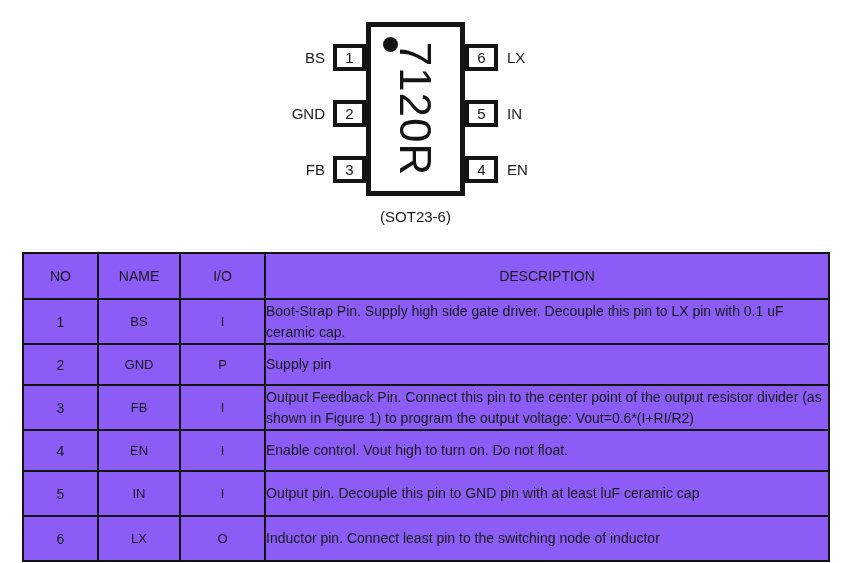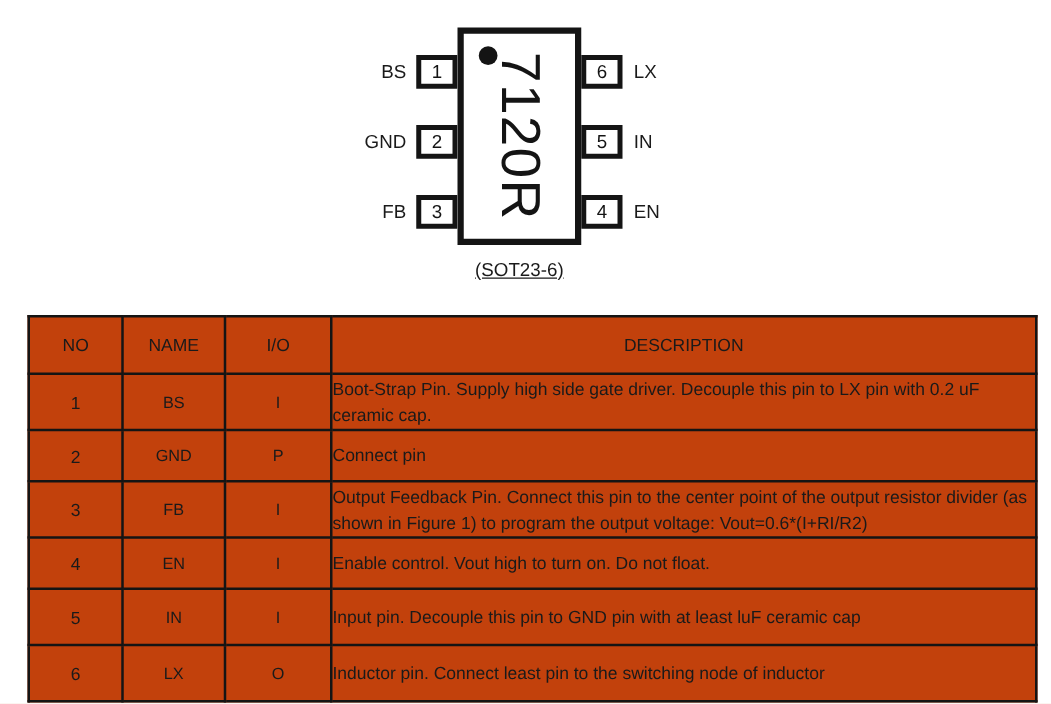--- a/index.html
+++ b/index.html
@@ -109,32 +109,31 @@
 
   .package-caption {
     position: absolute;
     left: 366px;
     top: 208px;
     width: 99px;
     text-align: center;
     font-size: 15px;
     color: #1a1a1a;
     white-space: nowrap;
-    text-decoration: underline;
   }
 
   
   #pin-table {
     position: absolute;
     left: 22px;
     top: 252px;
     width: 806px;
     border-collapse: collapse;
     table-layout: fixed;
-    background: #c2410c;
+    background: #8b5cf6;
   }
   #pin-table td, #pin-table th {
     border: 2px solid #141414;
     color: #1a1a1a;
     font-weight: normal;
     padding: 0;
   }
   #pin-table th {
     height: 44px;
     font-size: 14px;
@@ -210,45 +209,45 @@
       <th>NAME</th>
       <th>I/O</th>
       <th>DESCRIPTION</th>
     </tr>
   </thead>
   <tbody>
     <tr class="row-h2">
       <td class="c-no">1</td>
       <td class="c-name">BS</td>
       <td class="c-io">I</td>
-      <td class="c-desc">Boot-Strap Pin. Supply high side gate driver. Decouple this pin to LX pin with 0.2 uF ceramic cap.</td>
+      <td class="c-desc">Boot-Strap Pin. Supply high side gate driver. Decouple this pin to LX pin with 0.1 uF ceramic cap.</td>
     </tr>
     <tr class="row-h1">
       <td class="c-no">2</td>
       <td class="c-name">GND</td>
       <td class="c-io">P</td>
-      <td class="c-desc">Connect pin</td>
+      <td class="c-desc">Supply pin</td>
     </tr>
     <tr class="row-h2">
       <td class="c-no">3</td>
       <td class="c-name">FB</td>
       <td class="c-io">I</td>
       <td class="c-desc">Output Feedback Pin. Connect this pin to the center point of the output resistor divider (as shown in Figure 1) to program the output voltage: Vout=0.6*(I+RI/R2)</td>
     </tr>
     <tr class="row-h1">
       <td class="c-no">4</td>
       <td class="c-name">EN</td>
       <td class="c-io">I</td>
       <td class="c-desc">Enable control. Vout high to turn on. Do not float.</td>
     </tr>
     <tr class="row-h2">
       <td class="c-no">5</td>
       <td class="c-name">IN</td>
       <td class="c-io">I</td>
-      <td class="c-desc">Input pin. Decouple this pin to GND pin with at least luF ceramic cap</td>
+      <td class="c-desc">Output pin. Decouple this pin to GND pin with at least luF ceramic cap</td>
     </tr>
     <tr class="row-h2">
       <td class="c-no">6</td>
       <td class="c-name">LX</td>
       <td class="c-io">O</td>
       <td class="c-desc">Inductor pin. Connect least pin to the switching node of inductor</td>
     </tr>
   </tbody>
 </table>
 

